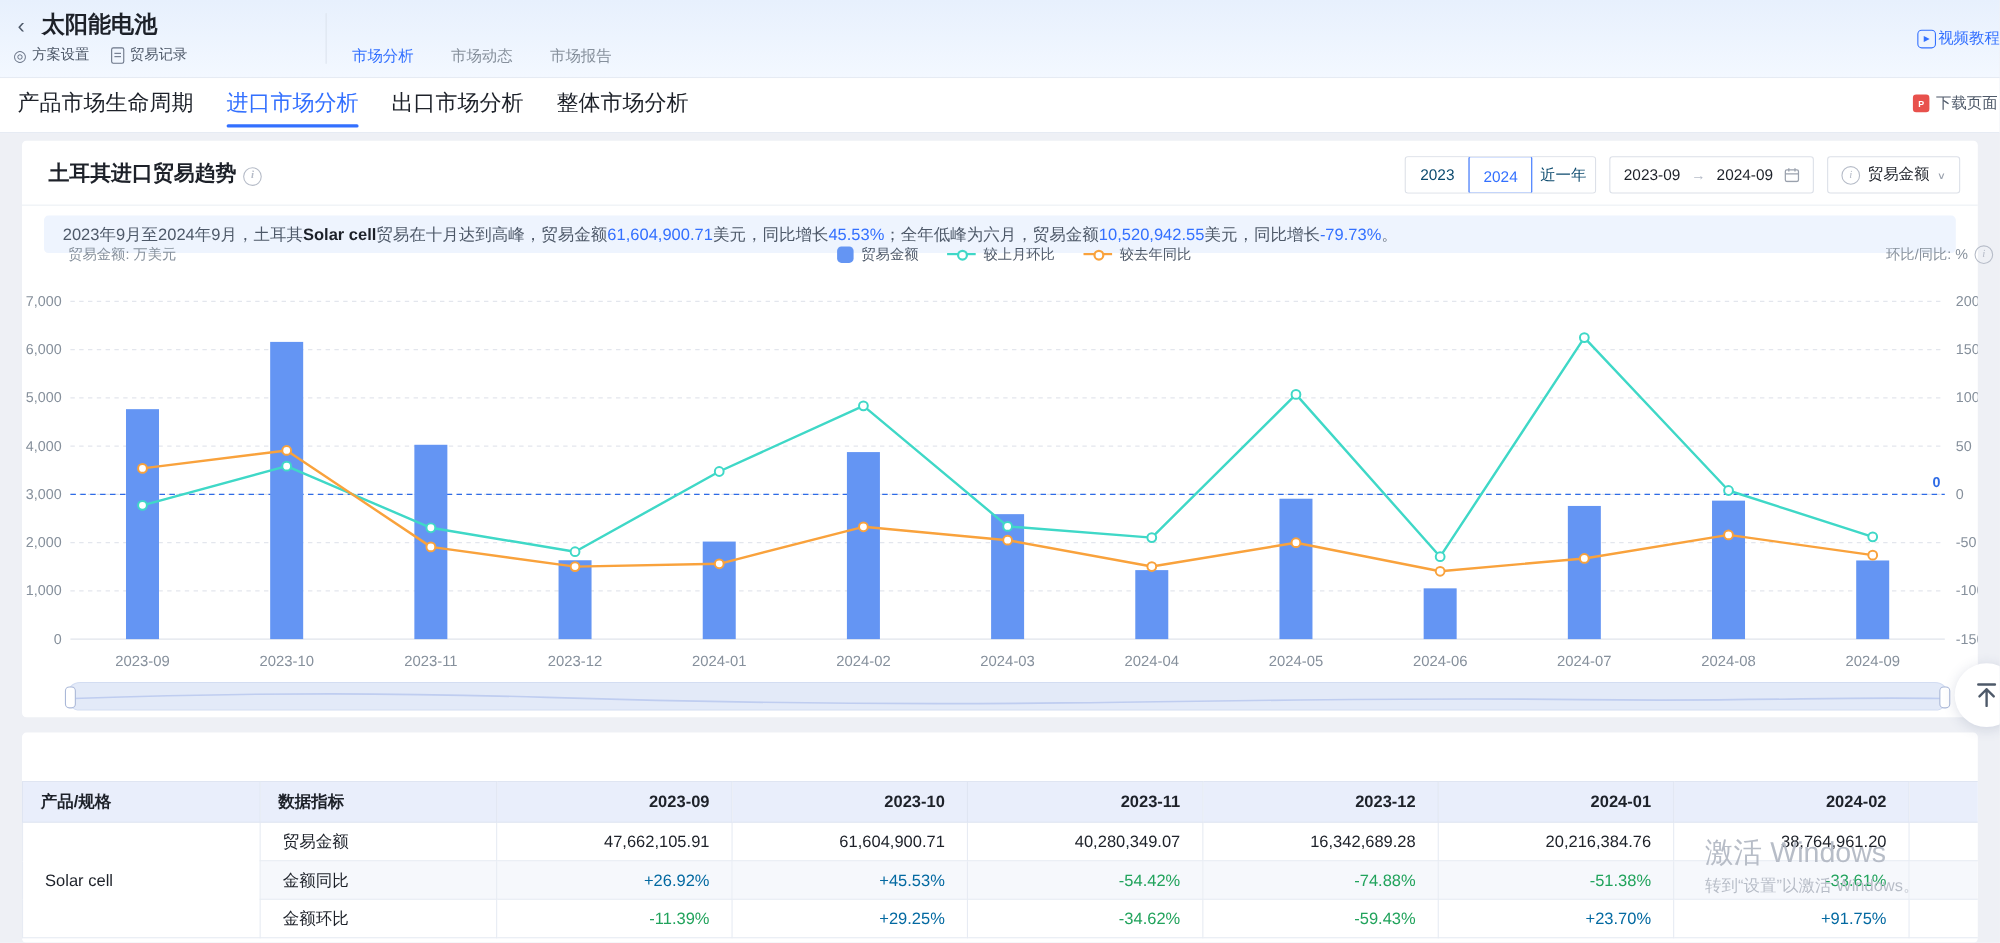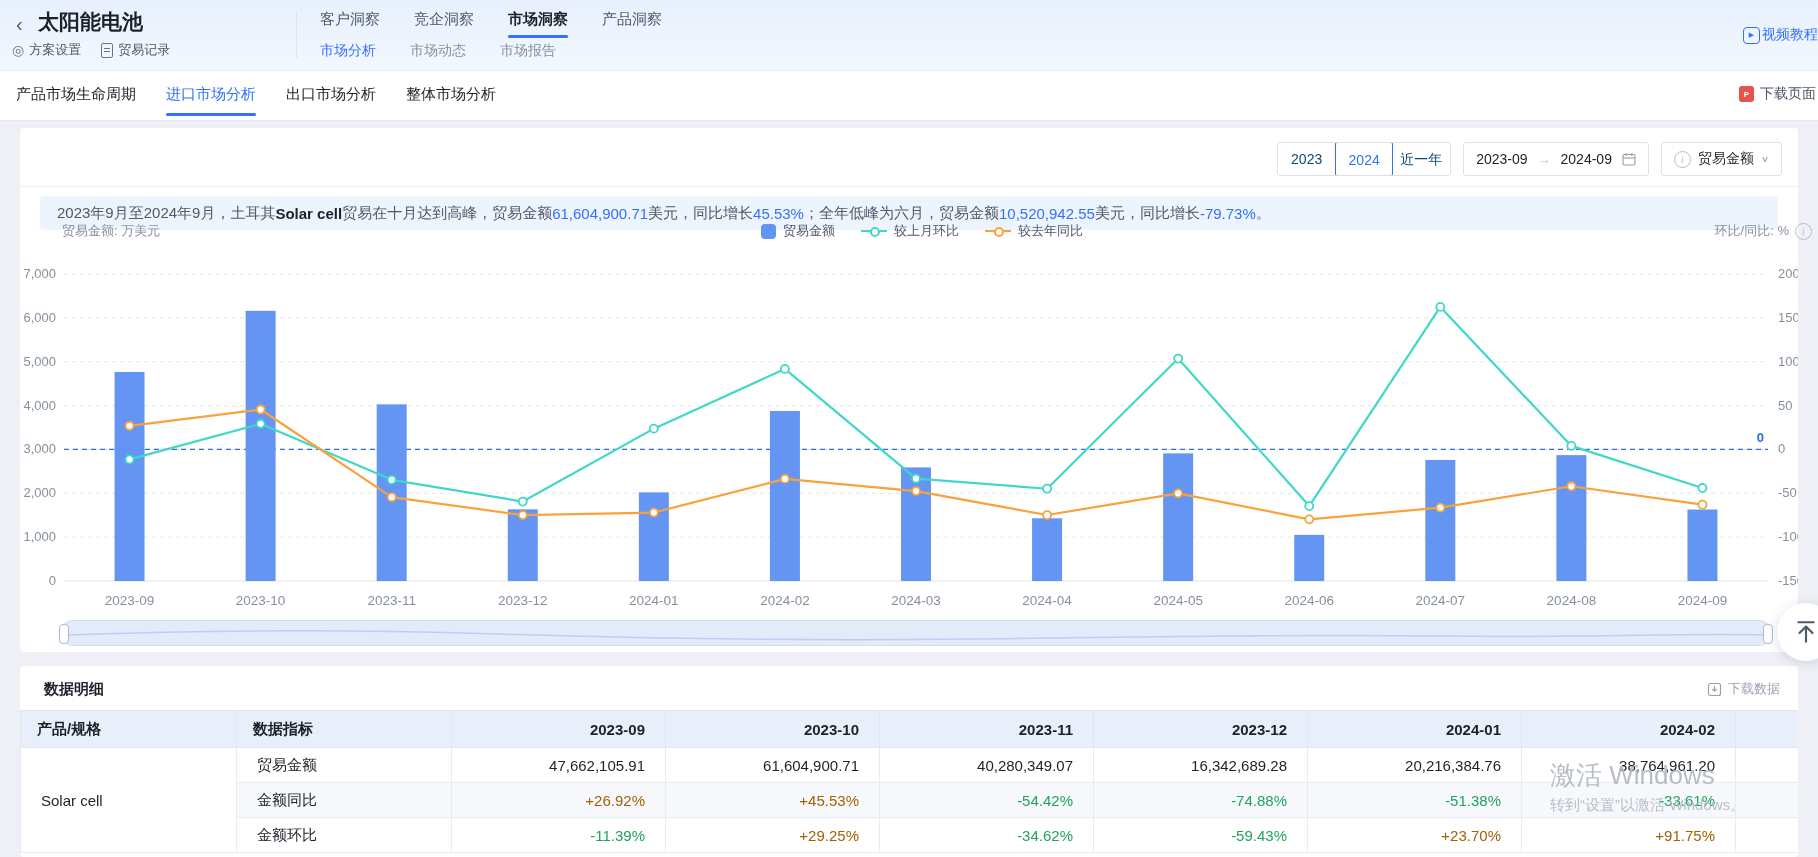--- a/index.html
+++ b/index.html
@@ -24,21 +24,21 @@
   .tab.active:after{content:"";position:absolute;left:0;right:0;bottom:0;height:3px;background:#3370ff;border-radius:2px;}
   .subtabs{position:absolute;left:320px;top:42px;display:flex;gap:34px;font-size:14px;color:#86909c;}
   .subtab{position:relative;padding-bottom:8px;cursor:pointer;}
   .subtab.active{color:#3370ff;}
   .subtab.active:after{content:"";position:absolute;left:12px;right:12px;bottom:-12px;height:3px;background:#3370ff;border-radius:2px;}
   .video-link{position:absolute;right:0px;top:26px;display:flex;align-items:center;gap:2px;color:#3370ff;font-size:14px;cursor:pointer;}
   .ico-play{display:inline-flex;align-items:center;justify-content:center;width:15px;height:15px;border:1.5px solid #3370ff;border-radius:4px;font-size:7px;color:#3370ff;}
 
   
   .navbar{position:absolute;left:0;top:71px;width:1818px;height:49px;background:#ffffff;border-bottom:1px solid #e6ebf3;}
-  .nav-items{position:absolute;left:16px;top:0;height:49px;display:flex;gap:30px;font-size:15px;color:#1d2129;align-items:center;}
+  .nav-items{position:absolute;left:16px;top:0;height:49px;display:flex;gap:30px;font-size:20px;color:#1d2129;align-items:center;}
   .nav-item{position:relative;height:49px;line-height:46px;cursor:pointer;}
   .nav-item.active{color:#3370ff;}
   .nav-item.active:after{content:"";position:absolute;left:0;right:0;bottom:4px;height:3px;background:#3370ff;border-radius:2px;}
   .dl-page{position:absolute;right:2px;top:14px;display:flex;align-items:center;gap:6px;font-size:14px;color:#4e5969;cursor:pointer;}
   .ico-pdf{display:inline-flex;align-items:center;justify-content:center;width:15px;height:16px;background:#e8514c;border-radius:3px;color:#fff;font-size:8px;font-weight:bold;}
 
   
   .chart-card{position:absolute;left:20px;top:128px;width:1778px;height:524px;background:#fff;border-radius:4px;}
   .chart-head{position:absolute;left:24px;top:14px;right:16px;height:36px;}
   .chart-title{float:left;font-size:19px;font-weight:bold;color:#1d2129;line-height:34px;}
@@ -82,21 +82,21 @@
   .table-card{position:absolute;left:20px;top:666px;width:1778px;height:191px;background:#fff;border-radius:4px;overflow:hidden;}
   .tc-head{position:absolute;left:24px;top:10px;right:18px;height:26px;}
   .tc-title{float:left;font-size:15px;font-weight:bold;color:#1d2129;line-height:26px;}
   .dl-data{float:right;display:flex;align-items:center;gap:6px;font-size:13px;color:#9aa1ad;line-height:26px;cursor:pointer;}
   table.data{position:absolute;left:0;top:44px;border-collapse:collapse;table-layout:fixed;width:1871px;font-size:15px;}
   table.data th, table.data td{border:1px solid #e7ebf3;box-sizing:border-box;padding:0 20px;height:35px;white-space:nowrap;overflow:hidden;}
   table.data thead th{background:#e9eefb;color:#1d2129;font-weight:bold;height:37px;border-color:#dfe5f2;padding-left:16px;}
   th.l, td.l{text-align:left;}
   th.r, td.r{text-align:right;}
   td.num{color:#1d2129;}
-  td.up{color:#a16207;}
+  td.up{color:#0369a1;}
   td.down{color:#1fa35f;color:#21a35c;}
   tbody tr:nth-child(2) td{background:#f6f8fc;}
   td.product{background:#fff !important;font-size:15px;color:#1d2129;}
   td.metric{color:#1d2129;}
 
   .watermark{position:absolute;left:1550px;top:760px;z-index:40;color:#b4bac5;pointer-events:none;}
   .wm1{font-size:26px;line-height:30px;opacity:.95;}
   .wm2{font-size:15px;margin-top:6px;white-space:nowrap;opacity:.95;}
 </style>
 </head>
@@ -111,26 +111,20 @@
       <span class="tb-link">
         <span class="ico-target">◎</span>
         <span>方案设置</span>
       </span>
       <span class="tb-link">
         <span class="ico-doc"></span>
         <span>贸易记录</span>
       </span>
     </div>
     <div class="vdivider"></div>
-    <div class="tabs" id="tabs">
-        <span class="tab">客户洞察</span>
-        <span class="tab">竞企洞察</span>
-        <span class="tab active">市场洞察</span>
-        <span class="tab">产品洞察</span>
-      </div>
     <div class="subtabs" id="subtabs">
         <span class="subtab active">市场分析</span>
         <span class="subtab">市场动态</span>
         <span class="subtab">市场报告</span>
       </div>
     <div class="video-link">
       <span class="ico-play">▶</span>
       <span>视频教程</span>
     </div>
   </div>
@@ -143,20 +137,21 @@
         <span class="nav-item">整体市场分析</span>
       </div>
     <div class="dl-page">
       <span class="ico-pdf">P</span>
       <span>下载页面</span>
     </div>
   </div>
 
   <div class="chart-card">
     <div class="chart-head">
+      <span class="chart-title"><span>土耳其进口贸易趋势</span><span class="info-i">i</span></span>
       <div class="controls">
         <div class="btn-group" id="year-btns">
             <span class="yr-btn">2023</span>
             <span class="yr-btn active">2024</span>
             <span class="yr-btn">近一年</span>
           </div>
         <div class="date-range">
           <span>2023-09</span>
           <span class="date-arrow">→</span>
           <span>2024-09</span>
@@ -309,30 +304,20 @@
     </div>
   </div>
 
   <div class="top-btn">
     <svg width="26" height="26" viewBox="0 0 24 24">
       <path d="M5 3 H19 M12 21 V7 M6 13 l6 -6 6 6" fill="none" stroke="#4e5969" stroke-width="2" stroke-linecap="round" stroke-linejoin="round"></path>
     </svg>
   </div>
 
   <div class="table-card">
-    <div class="tc-head">
-      <span class="tc-title">数据明细</span>
-      <span class="dl-data">
-        <svg width="15" height="15" viewBox="0 0 15 15">
-            <rect x="1.5" y="1.5" width="12" height="12" rx="2" fill="none" stroke="#9aa1ad" stroke-width="1.2"></rect>
-            <path d="M7.5 4 V9 M5.3 7 l2.2 2.2 L9.7 7" fill="none" stroke="#9aa1ad" stroke-width="1.2"></path>
-          </svg>
-        <span>下载数据</span>
-      </span>
-    </div>
     <table class="data" id="data-table">
       <colgroup>
         <col style="width:216px">
           <col style="width:215px">
           <col style="width:214px">
           <col style="width:214px">
         <col style="width:214px">
           <col style="width:214px">
           <col style="width:214px">
           <col style="width:214px">

